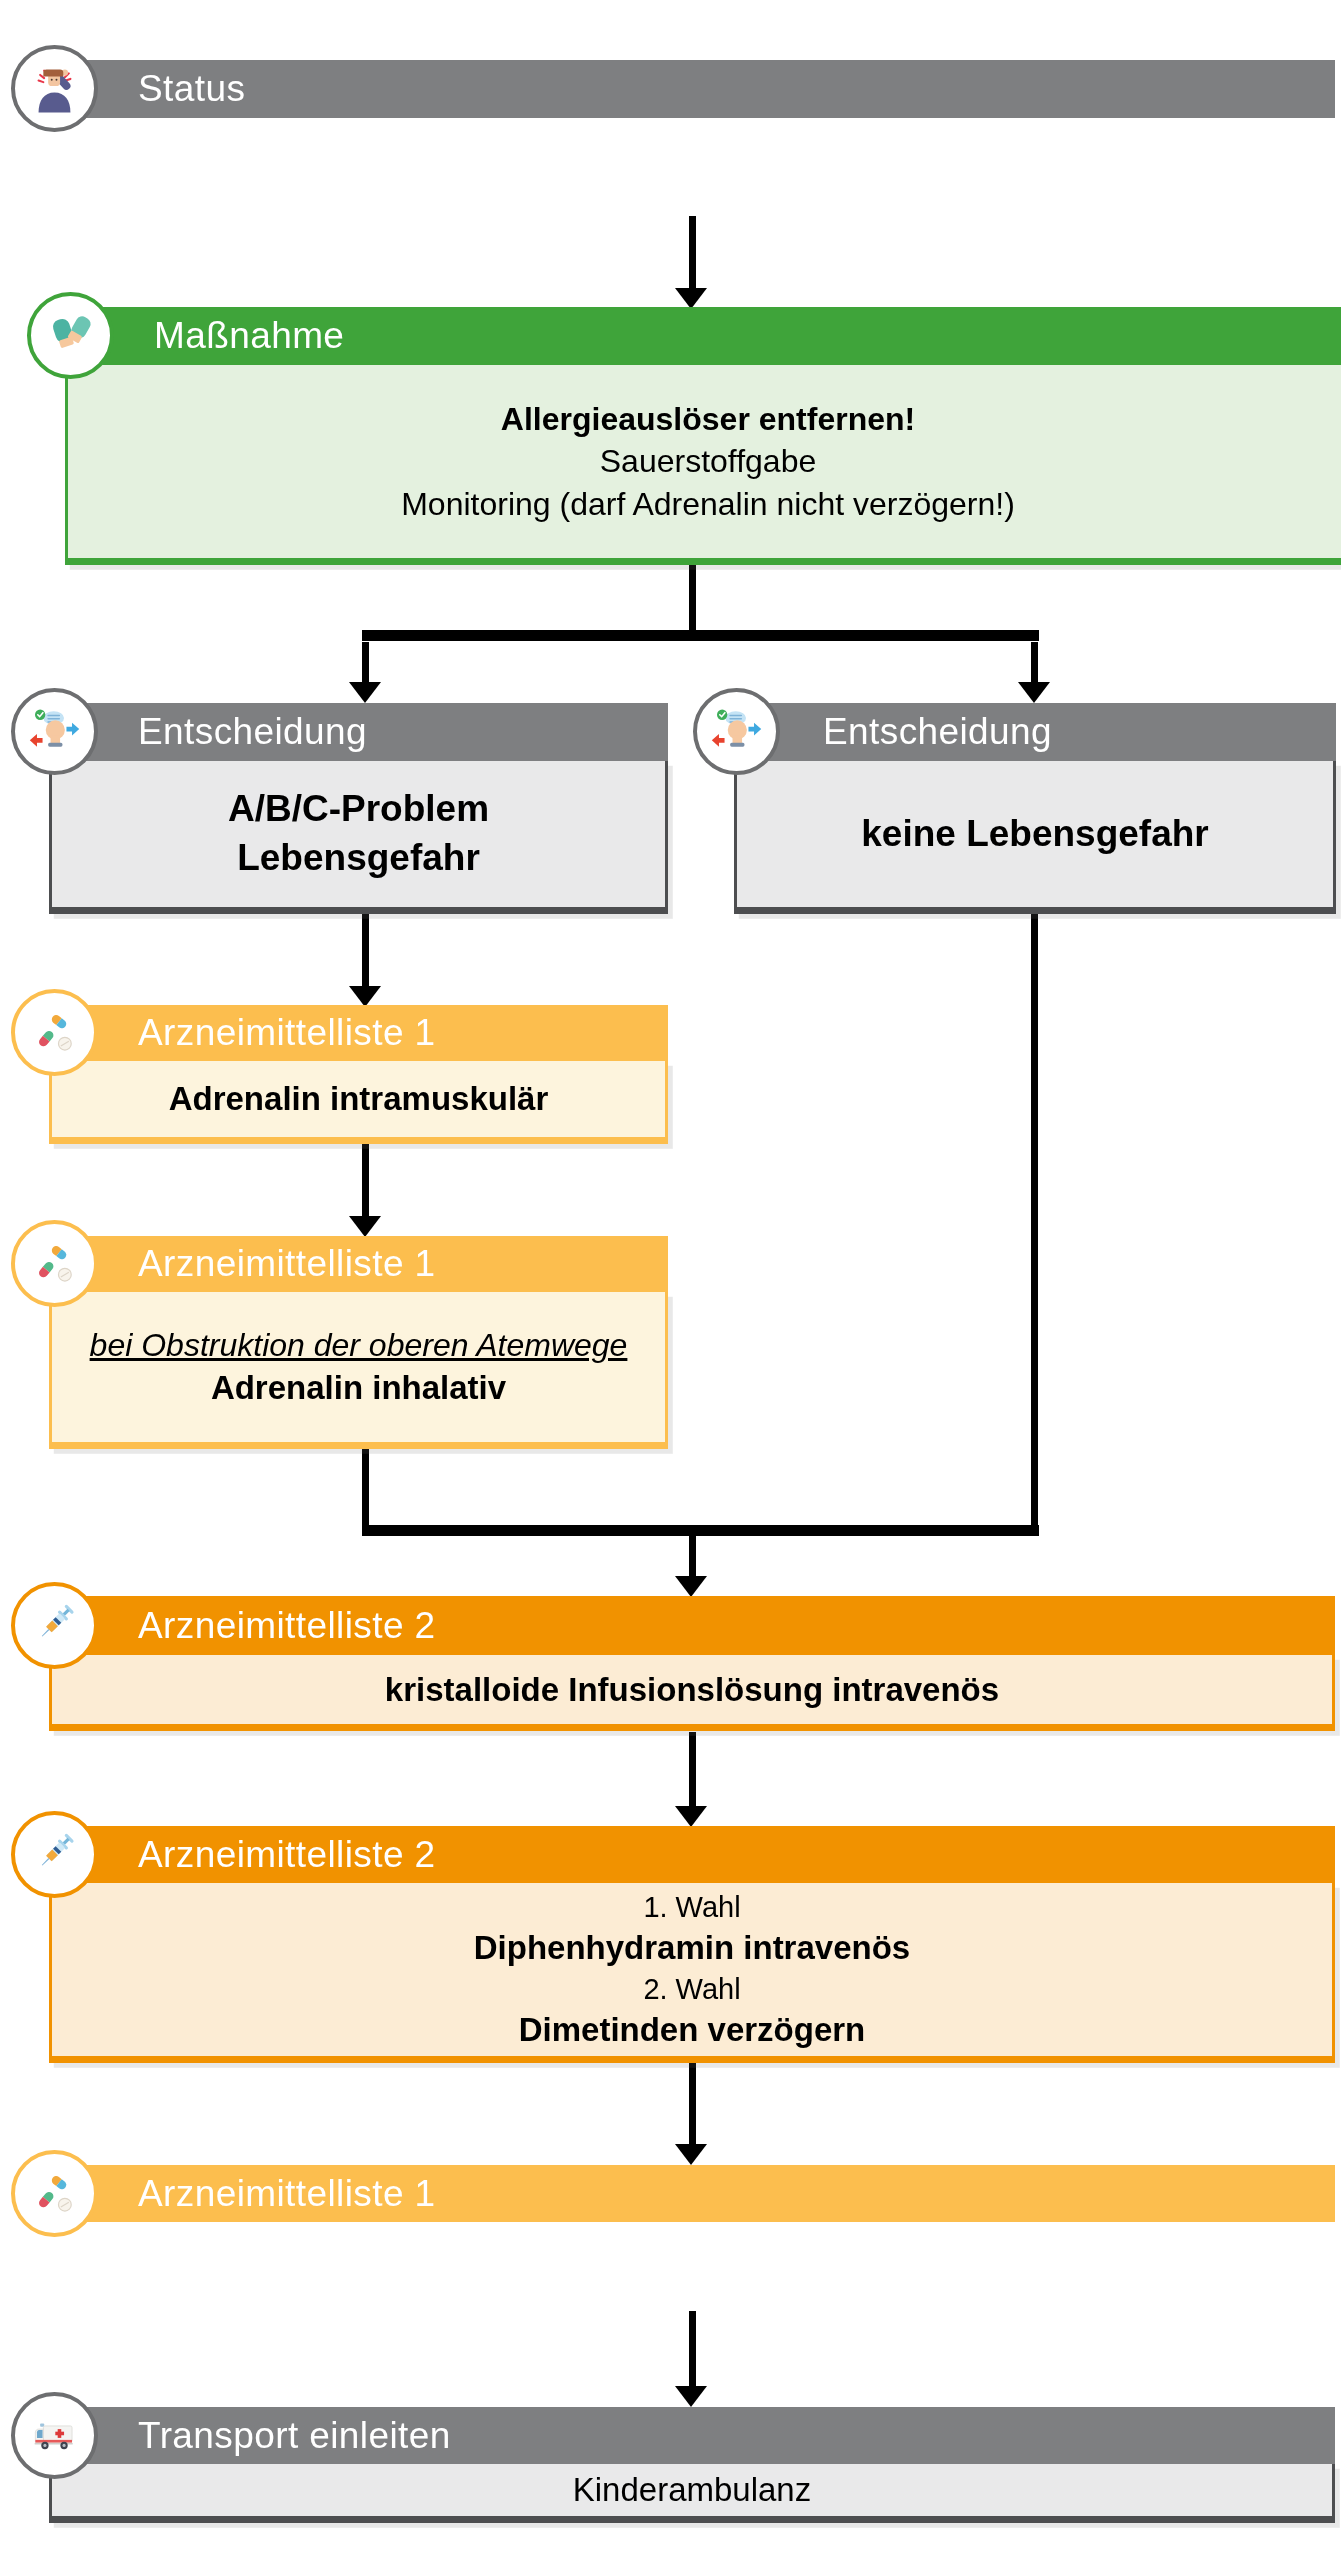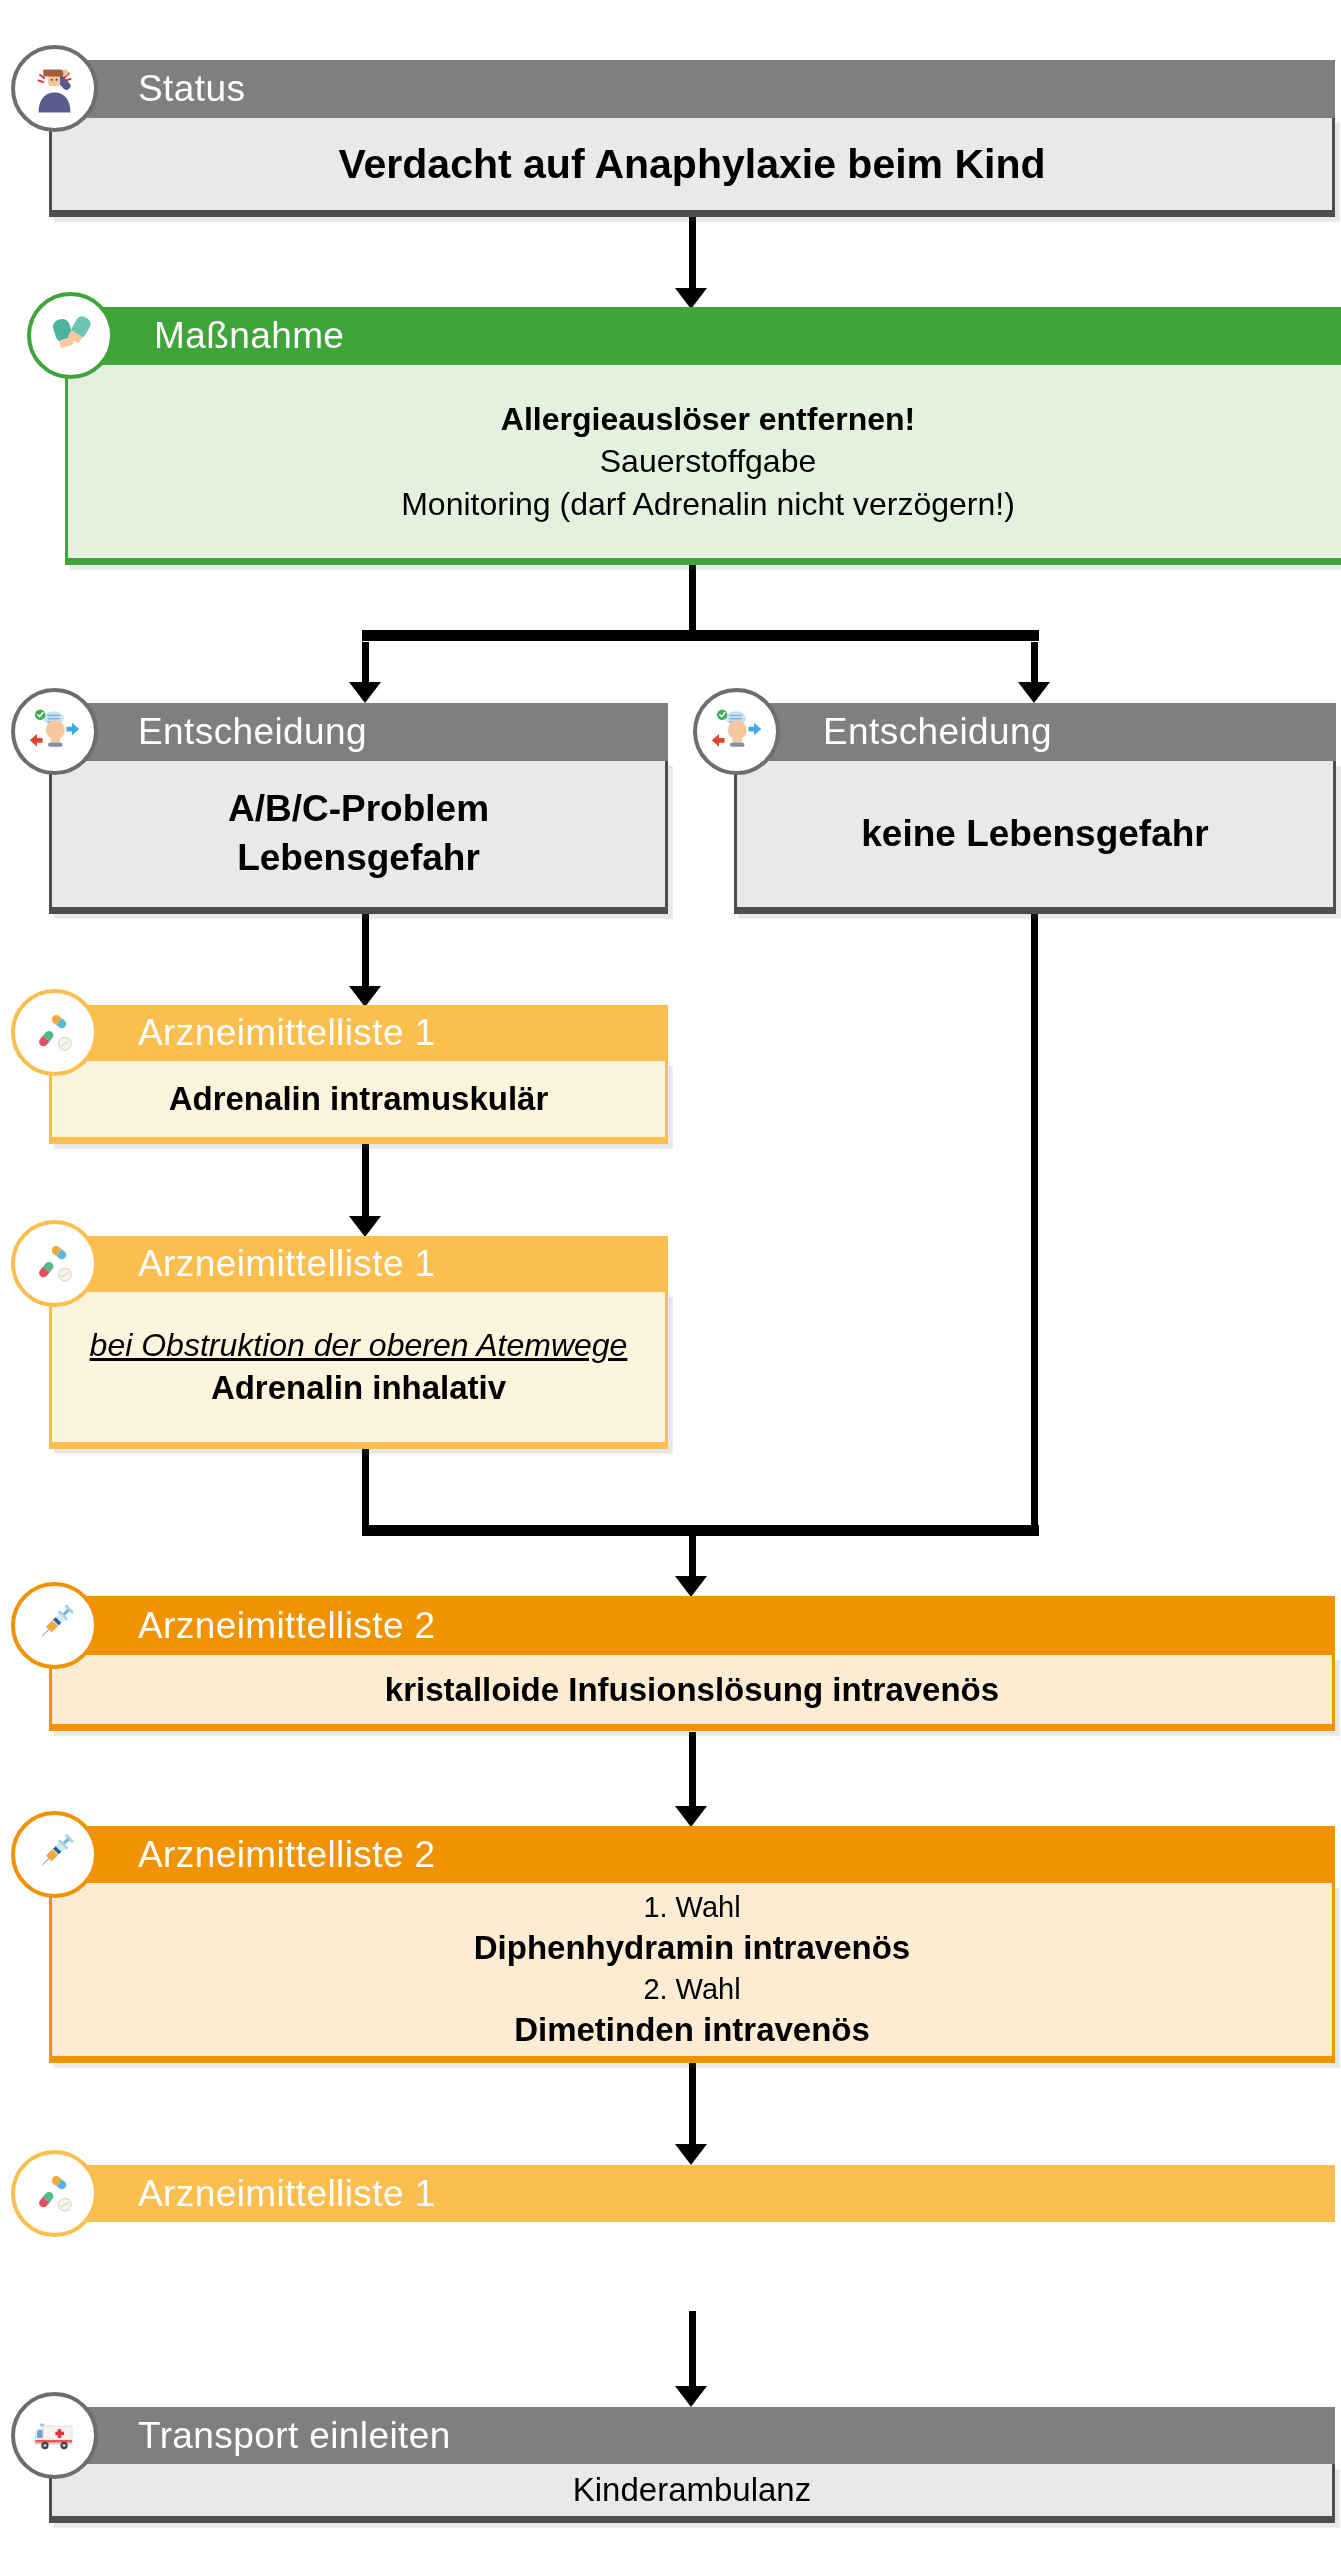--- a/index.html
+++ b/index.html
@@ -78,23 +78,20 @@
       <circle cx="45" cy="12" r="4" fill="#f3c5a0"></circle>
       <rect x="24" y="13" width="15" height="16" rx="5" fill="#f3c5a0"></rect>
       <path d="M22,8 h17 a4,4 0 0 1 4,4 v5 h-25 v-5 a4,4 0 0 1 4,-4 z" fill="#a35f3b"></path>
       <circle cx="28.5" cy="21" r="1.2" fill="#4a3a32"></circle>
         <circle cx="34.5" cy="21" r="1.2" fill="#4a3a32"></circle>
     </svg>
   </div>
   <div class="hdr" style="height:58px;">
     <span>Status</span>
   </div>
-  <div class="bd" style="height:99px;">
-    <div class="t-xl ln">Verdacht auf Anaphylaxie beim Kind</div>
-  </div>
 </div>
 
 <div class="vl" style="left:689px;top:216px;height:73px;"></div>
 <div class="ah" style="left:675px;top:288px;"></div>
 
 <div class="node green" style="left:65px;top:307px;width:1286px;">
   <div class="icir" style="top:-15px;">
     <svg viewBox="0 0 64 64">
       <g transform="rotate(-18 24 30)">
         <rect x="13" y="11" width="21" height="29" rx="9" fill="#4cb3a2"></rect>
@@ -274,21 +271,21 @@
       </g>
     </svg>
   </div>
   <div class="hdr" style="height:57px;">
     <span>Arzneimittelliste 2</span>
   </div>
   <div class="bd" style="height:180px;">
     <div class="t-sm ln">1. Wahl</div>
     <div class="t-md ln">Diphenhydramin intravenös</div>
     <div class="t-sm ln">2. Wahl</div>
-    <div class="t-md ln">Dimetinden intravenös</div>
+    <div class="t-md ln">Dimetinden verzögern</div>
   </div>
 </div>
 
 <div class="vl" style="left:689px;top:2063px;height:83px;"></div>
 <div class="ah" style="left:675px;top:2144px;"></div>
 
 <div class="node yellow" style="left:49px;top:2165px;width:1286px;">
   <div class="icir" style="top:-15px;">
     <svg viewBox="0 0 64 64">
       <g transform="rotate(38 38 18)">

